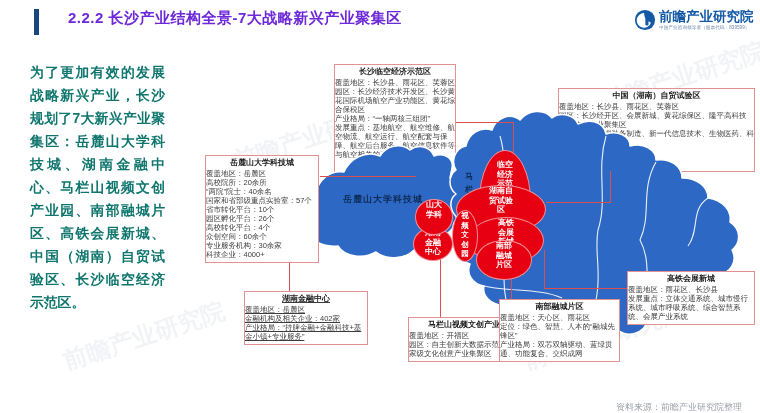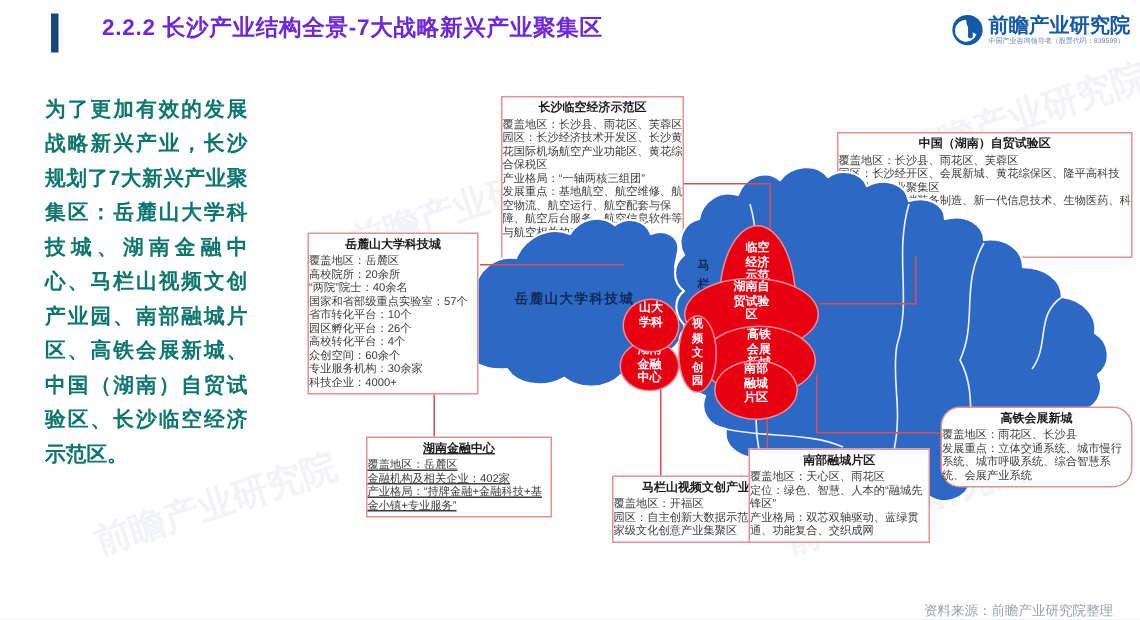--- a/index.html
+++ b/index.html
@@ -61,21 +61,21 @@
   
   .callout { position:absolute; background:#fff; border:1px solid #E39191; padding:2px 0 3px;
              font-size:7.5px; line-height:1.2; color:#3d3d3d; box-sizing:border-box; }
   .callout .c-title { text-align:center; font-weight:bold; color:#1a1a1a; font-size:8px; margin-bottom:1px; }
   .co-linkong   { left:334px; top:64px;  width:122px; z-index:1; min-height:118px; }
   .co-zimao     { left:558px; top:88px;  width:197px; z-index:1; min-height:84px; }
   .co-yuelu     { left:205px; top:155px; width:114px; z-index:4; }
   .co-jinrong   { left:244px; top:291px; width:124px; z-index:4;text-decoration:underline; }
   .co-malanshan { left:382px; top:317px; width:120px; z-index:4;margin-left:26px; }
   .co-nanbu     { left:499px; top:299px; width:121px; z-index:4; }
-  .co-gaotie    { left:627px; top:271px; width:128px; z-index:4;border-radius:13px; }
+  .co-gaotie    { left:627px; top:271px; width:128px; z-index:4; }
 
   
   .source { position:absolute; right:18px; top:401px; font-size:9px; color:#9a9fa8; z-index:4; }
 </style>
 </head>
 <body>
 
 <div class="slide">
 
   <div class="wm" style="left:230px; top:120px;">前瞻产业研究院</div>

